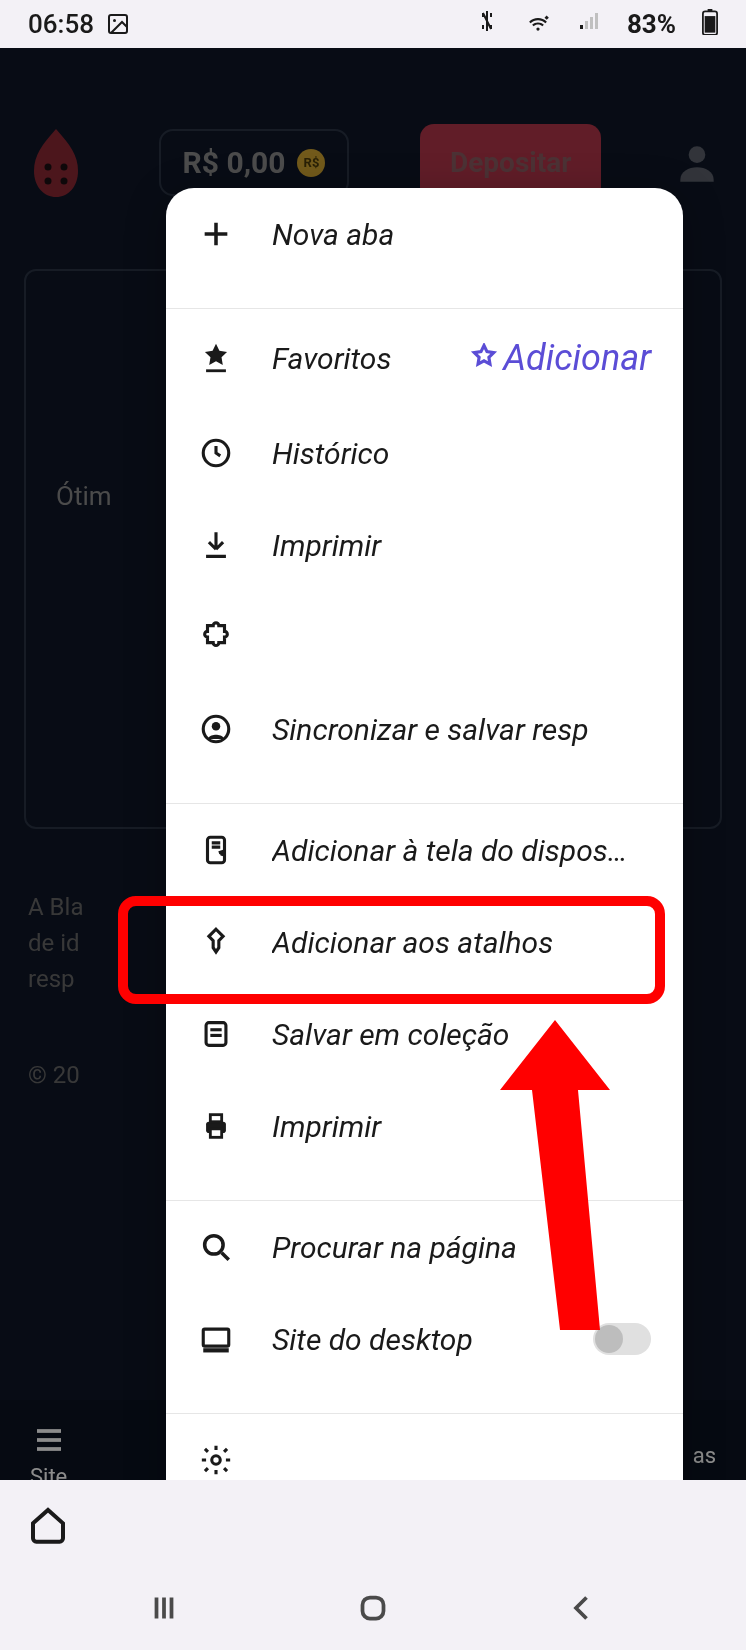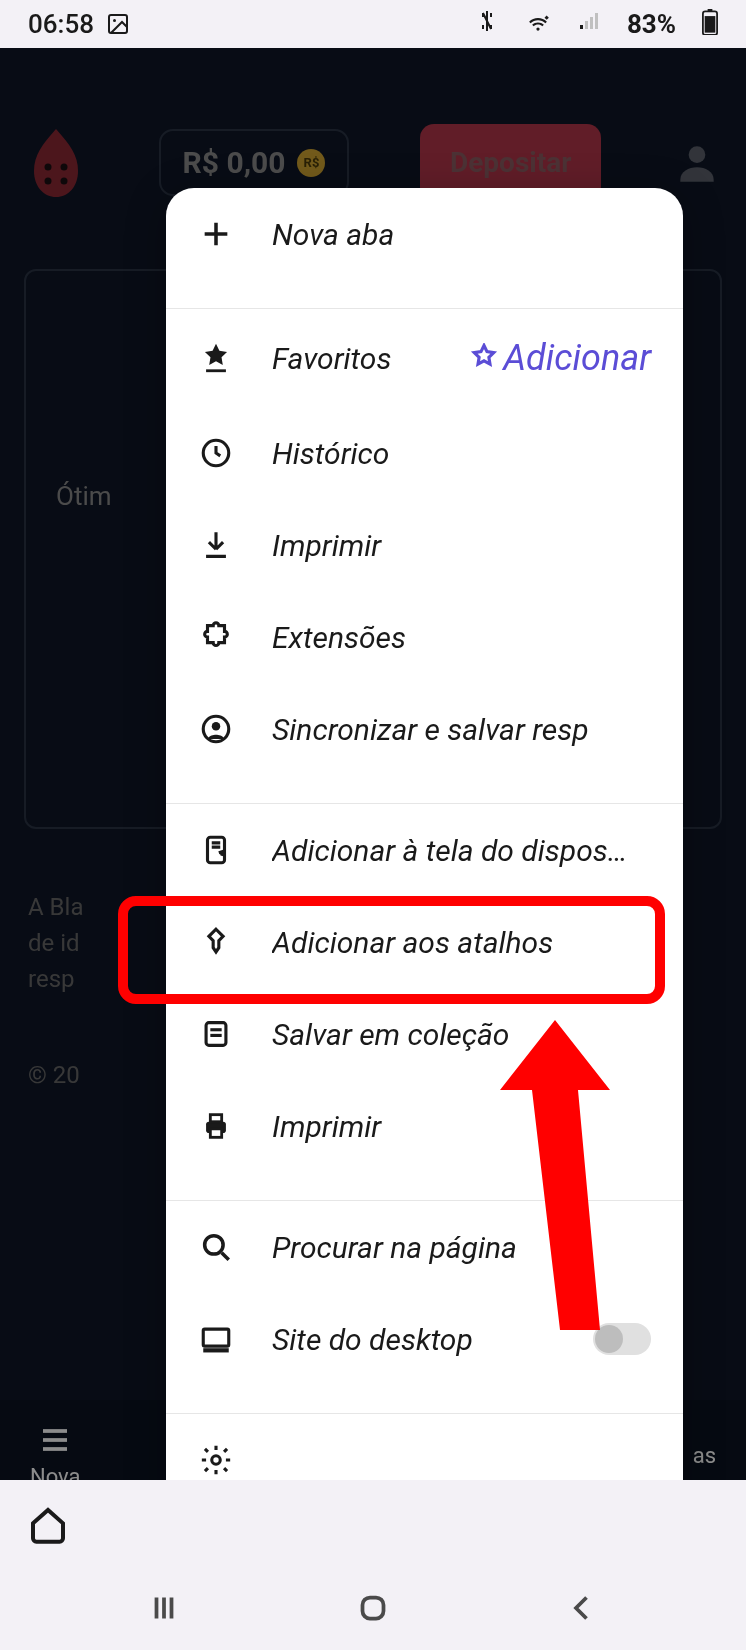--- a/index.html
+++ b/index.html
@@ -267,21 +267,21 @@
     <div style="height:60px"></div>
     <div>© 20</div>
   </div>
   <div class="bg-footer">
     <div class="footer-item">
       <svg width="36" height="36" viewBox="0 0 24 24" stroke="#fff" stroke-width="2.5">
           <line x1="4" y1="6" x2="20" y2="6"></line>
           <line x1="4" y1="12" x2="20" y2="12"></line>
           <line x1="4" y1="18" x2="20" y2="18"></line>
         </svg>
-      <span>Nova</span>
+      <span>Site</span>
     </div>
     <div class="footer-item">
       <span>as</span>
     </div>
   </div>
 </div>
 
 <div class="dropdown">
 
   <div class="menu-item">
@@ -329,21 +329,20 @@
       </span>
       <span class="menu-label">Imprimir</span>
     </div>
 
     <div class="menu-item">
       <span class="menu-icon">
         <svg viewBox="0 0 24 24" fill="none" stroke="#1a1a1a" stroke-width="2.2">
             <path d="M14 4a2 2 0 10-4 0H6v4a2 2 0 100 4v4h4a2 2 0 104 0h4v-4a2 2 0 100-4V4h-4z"></path>
           </svg>
       </span>
-      <span class="menu-label">Extensões</span>
     </div>
 
     <div class="menu-item">
       <span class="menu-icon">
         <svg viewBox="0 0 24 24" fill="none" stroke="#1a1a1a" stroke-width="2.2">
             <circle cx="12" cy="12" r="9"></circle>
             <circle cx="12" cy="10" r="3" fill="#1a1a1a" stroke="none"></circle>
             <path d="M6 19c1.5-2.5 4-3 6-3s4.5.5 6 3" stroke="none" fill="#1a1a1a"></path>
           </svg>
       </span>

